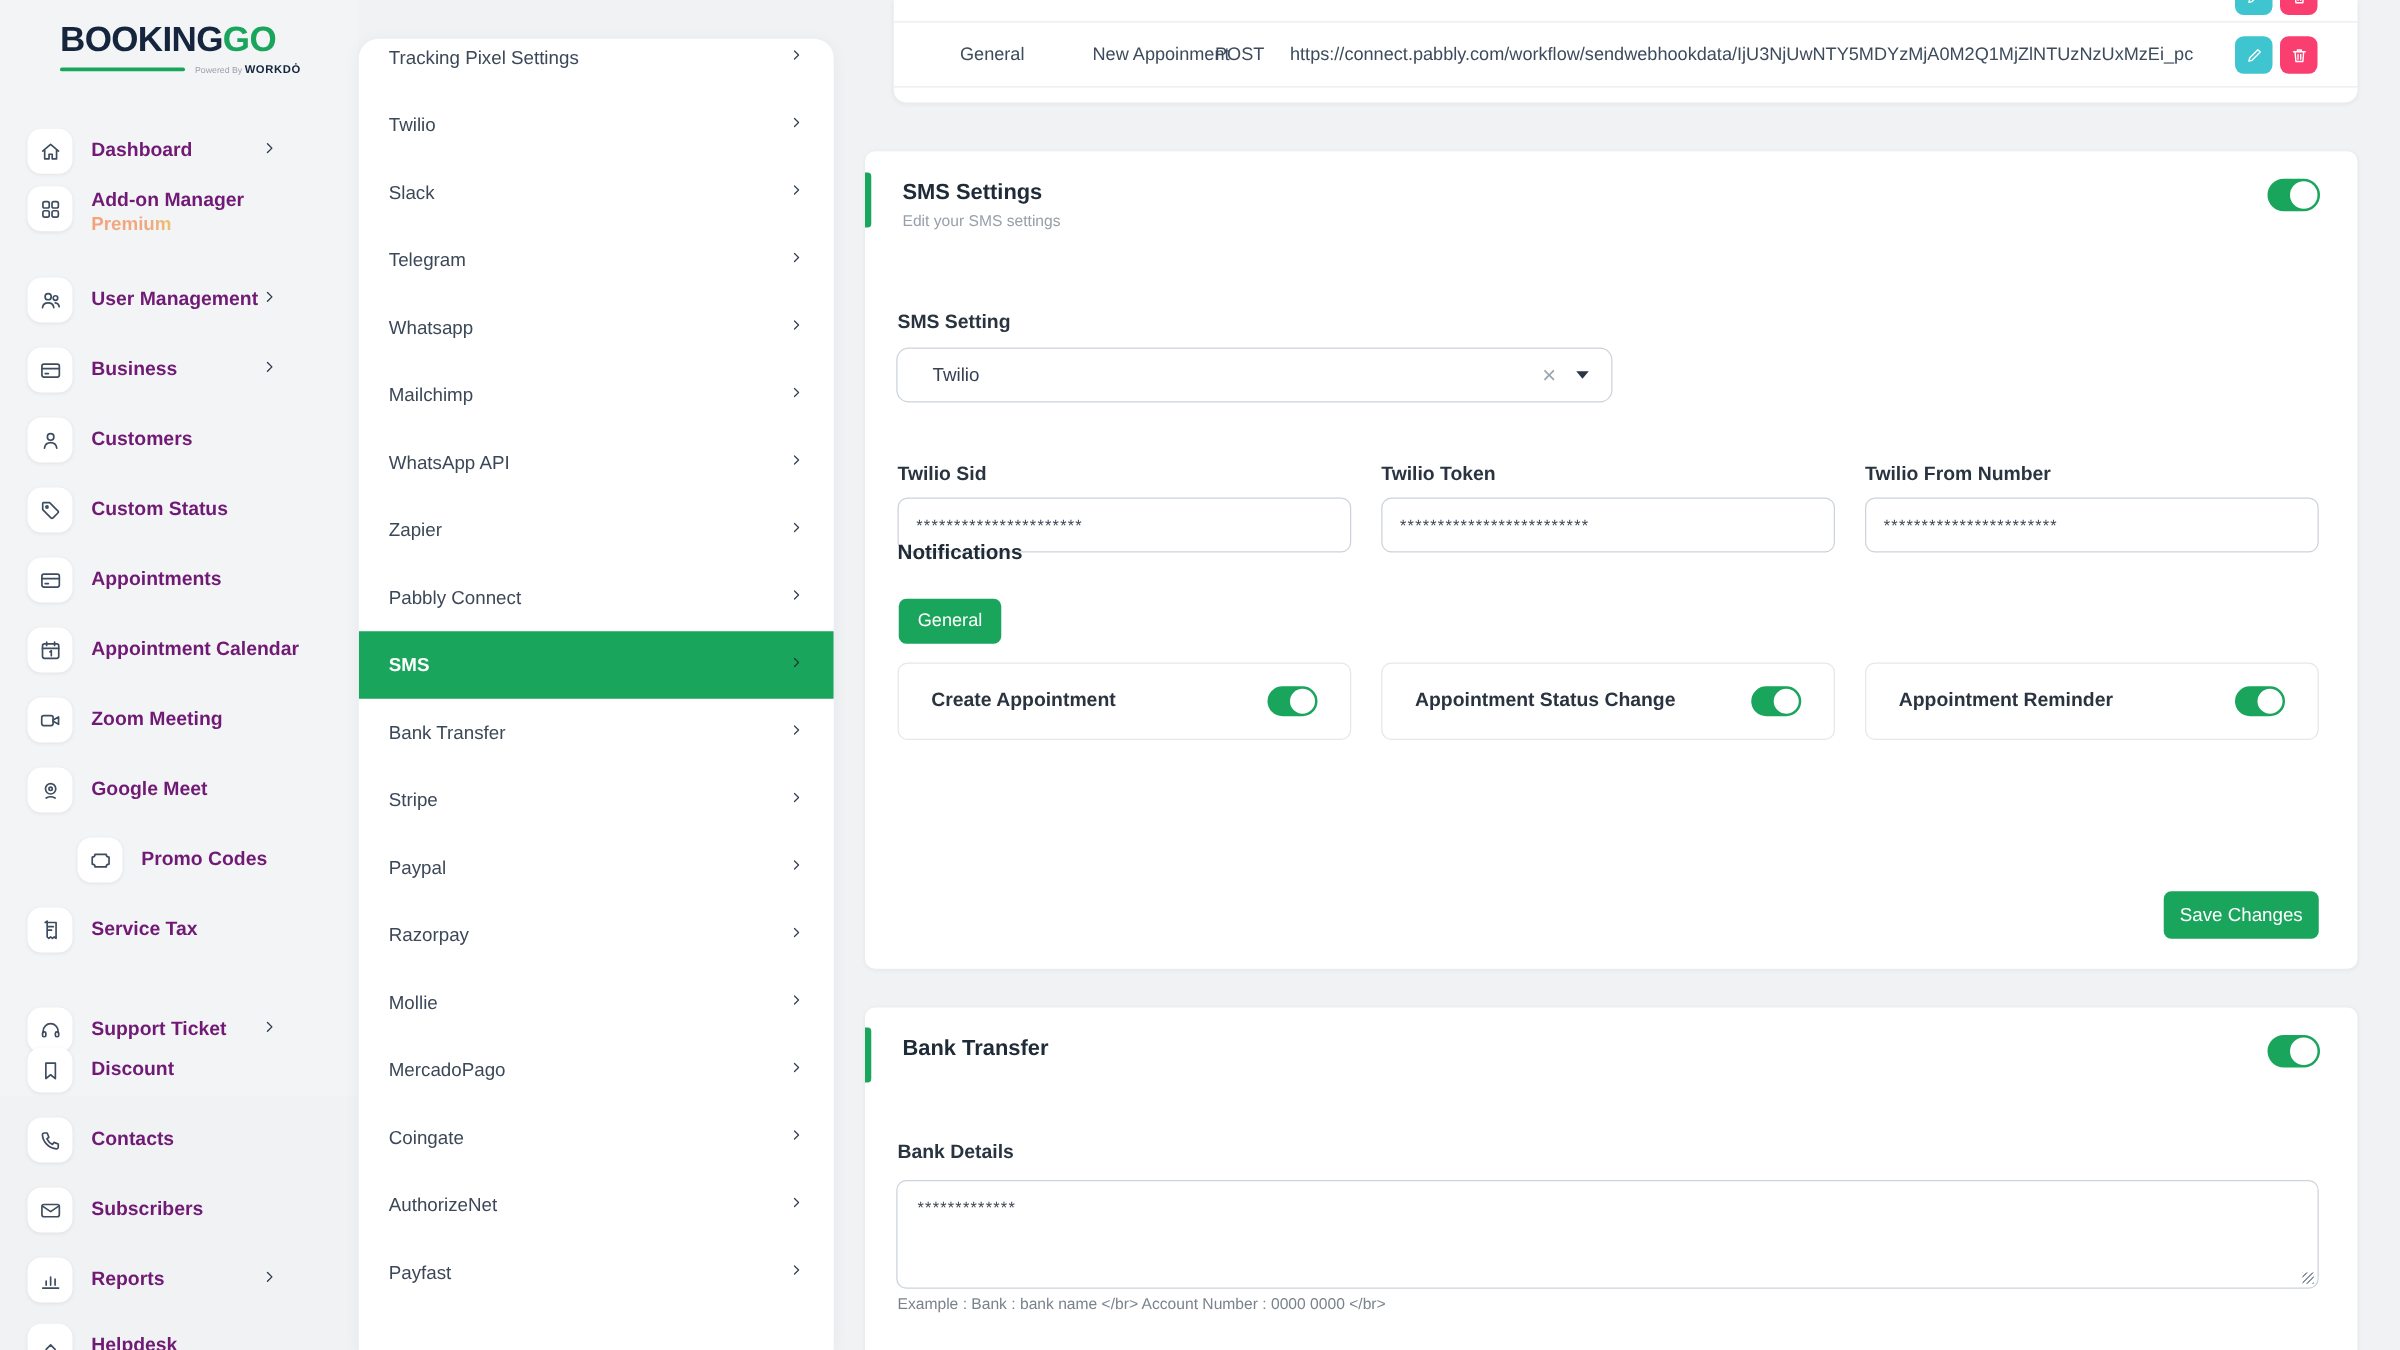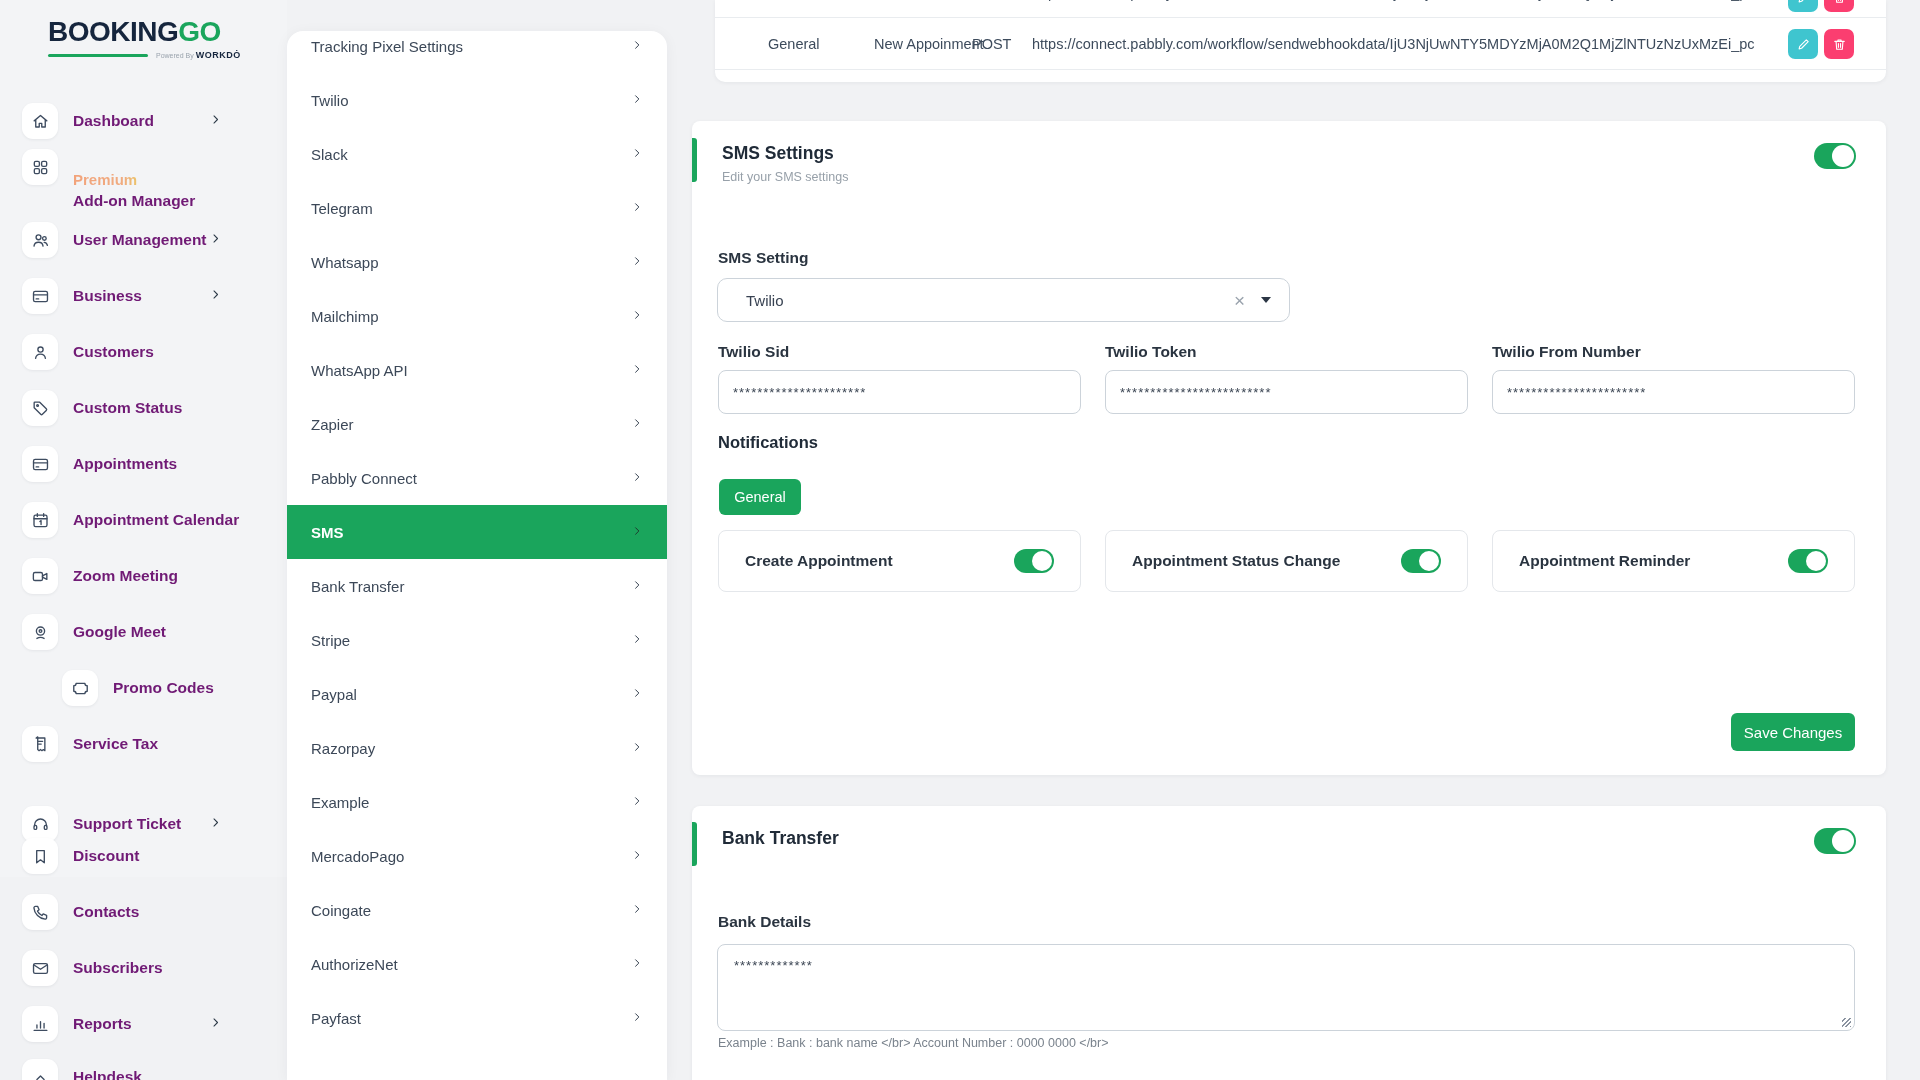--- a/index.html
+++ b/index.html
@@ -25,21 +25,21 @@
   .brand-sub{display:flex;align-items:center;margin-top:4px;}
   .brand-line{display:inline-block;width:100px;height:3px;background:var(--green);border-radius:2px;}
   .brand-powered{font-size:7px;color:#9aa3ad;margin-left:8px;white-space:nowrap;}
   .brand-powered b{font-size:9px;color:#15253d;letter-spacing:.5px;}
   .brand-powered b i{color:var(--green);font-style:normal;}
 
   .nav-item{position:absolute;left:0;width:232px;height:56px;cursor:pointer;}
   .nav-tile{position:absolute;left:22px;top:50%;transform:translateY(-50%);width:36px;height:36px;background:#fff;border-radius:11px;box-shadow:0 1px 3px rgba(30,40,60,.07);display:flex;align-items:center;justify-content:center;}
   .nav-tile svg{width:19px;height:19px;stroke:#3e4c60;fill:none;stroke-width:1.7;stroke-linecap:round;stroke-linejoin:round;}
   .nav-label{position:absolute;left:73px;top:50%;transform:translateY(-50%);font-size:15.5px;font-weight:600;color:#701a75;white-space:nowrap;}
-  .nav-label.two-line{transform:translateY(-100%);top:calc(50% + 3px);margin-top:40px;}
+  .nav-label.two-line{transform:translateY(-100%);top:calc(50% + 3px);}
   .nav-chevron{position:absolute;right:10px;top:50%;transform:translateY(-50%);}
   .nav-chevron svg{width:13px;height:13px;stroke:#2c3947;fill:none;stroke-width:2;stroke-linecap:round;stroke-linejoin:round;}
   .premium{position:absolute;left:73px;top:calc(50% + 4px);width:112px;text-align:left;font-size:15px;font-weight:700;
     background:linear-gradient(90deg,#f2a37b 0%,#f0ab80 45%,#e9cc5f 62%,#b9a9a9 78%,#8d8fe3 95%);
     -webkit-background-clip:text;background-clip:text;color:transparent;}
 
   
   .settings-panel{position:absolute;left:287px;top:31px;width:380px;height:1049px;background:#fff;border-radius:16px 16px 0 0;box-shadow:0 2px 14px rgba(20,30,50,.05);overflow:hidden;}
   .settings-list{position:absolute;top:-12px;left:0;right:0;list-style:none;}
   .settings-item{position:relative;height:54px;display:flex;align-items:center;padding:0 24px;cursor:pointer;}
@@ -75,21 +75,21 @@
 
   
   .sms-card{left:692px;top:121px;width:1194px;height:654px;}
   .field-label{font-size:15.5px;font-weight:700;color:#2a3440;}
   .sms-setting-label{position:absolute;left:26px;top:128px;}
   .select{position:absolute;left:25px;top:157px;width:573px;height:44px;border:1px solid var(--border);border-radius:10px;display:flex;align-items:center;padding:0 18px 0 28px;cursor:pointer;}
   .select .sel-value{flex:1;font-size:15px;color:#374151;}
   .select .clear-x{font-size:19px;color:#9aa3ad;margin-right:16px;cursor:pointer;line-height:1;}
   .select .caret{width:0;height:0;border-left:5.5px solid transparent;border-right:5.5px solid transparent;border-top:6px solid #2b3644;}
   .fields-grid{position:absolute;left:26px;top:222px;width:1137px;display:grid;grid-template-columns:repeat(3,1fr);gap:24px;}
-  .f-block .field-label{display:block;margin-bottom:9px;}
+  .f-block .field-label{display:block;margin-bottom:9px;margin-top:28px;}
   .f-input{width:100%;height:44px;border:1px solid var(--border);border-radius:8px;padding:0 14px;font-size:13px;letter-spacing:1px;color:#3c4654;background:#fff;outline:none;}
   .notif-title{position:absolute;left:26px;top:312px;font-size:16.5px;font-weight:700;color:#202b38;}
   .pill-btn{position:absolute;left:27px;top:358px;width:82px;height:36px;background:var(--green);color:#fff;border:none;border-radius:6px;font-size:14.5px;cursor:pointer;}
   .toggles-grid{position:absolute;left:26px;top:409px;width:1137px;display:grid;grid-template-columns:repeat(3,1fr);gap:14px 24px;}
   .toggle-card{height:62px;border:1px solid var(--card-border);border-radius:8px;display:flex;align-items:center;justify-content:space-between;padding:0 26px;background:#fff;}
   .toggle-card .t-label{font-size:15.5px;font-weight:600;color:#2a3440;}
   .save-btn{position:absolute;right:31px;top:592px;width:124px;height:38px;background:var(--green);color:#fff;border:none;border-radius:6px;font-size:15px;cursor:pointer;}
 
   
   .bank-card{left:692px;top:806px;width:1194px;height:320px;}
@@ -374,21 +374,21 @@
               <path d="M9.2 5.5 15.7 12l-6.5 6.5"></path>
             </svg></span>
         </li>
         <li class="settings-item">
           <span class="s-label">Razorpay</span>
           <span><svg viewBox="0 0 24 24">
               <path d="M9.2 5.5 15.7 12l-6.5 6.5"></path>
             </svg></span>
         </li>
         <li class="settings-item">
-          <span class="s-label">Example</span>
+          <span class="s-label">Mollie</span>
           <span><svg viewBox="0 0 24 24">
               <path d="M9.2 5.5 15.7 12l-6.5 6.5"></path>
             </svg></span>
         </li>
         <li class="settings-item">
           <span class="s-label">MercadoPago</span>
           <span><svg viewBox="0 0 24 24">
               <path d="M9.2 5.5 15.7 12l-6.5 6.5"></path>
             </svg></span>
         </li>

